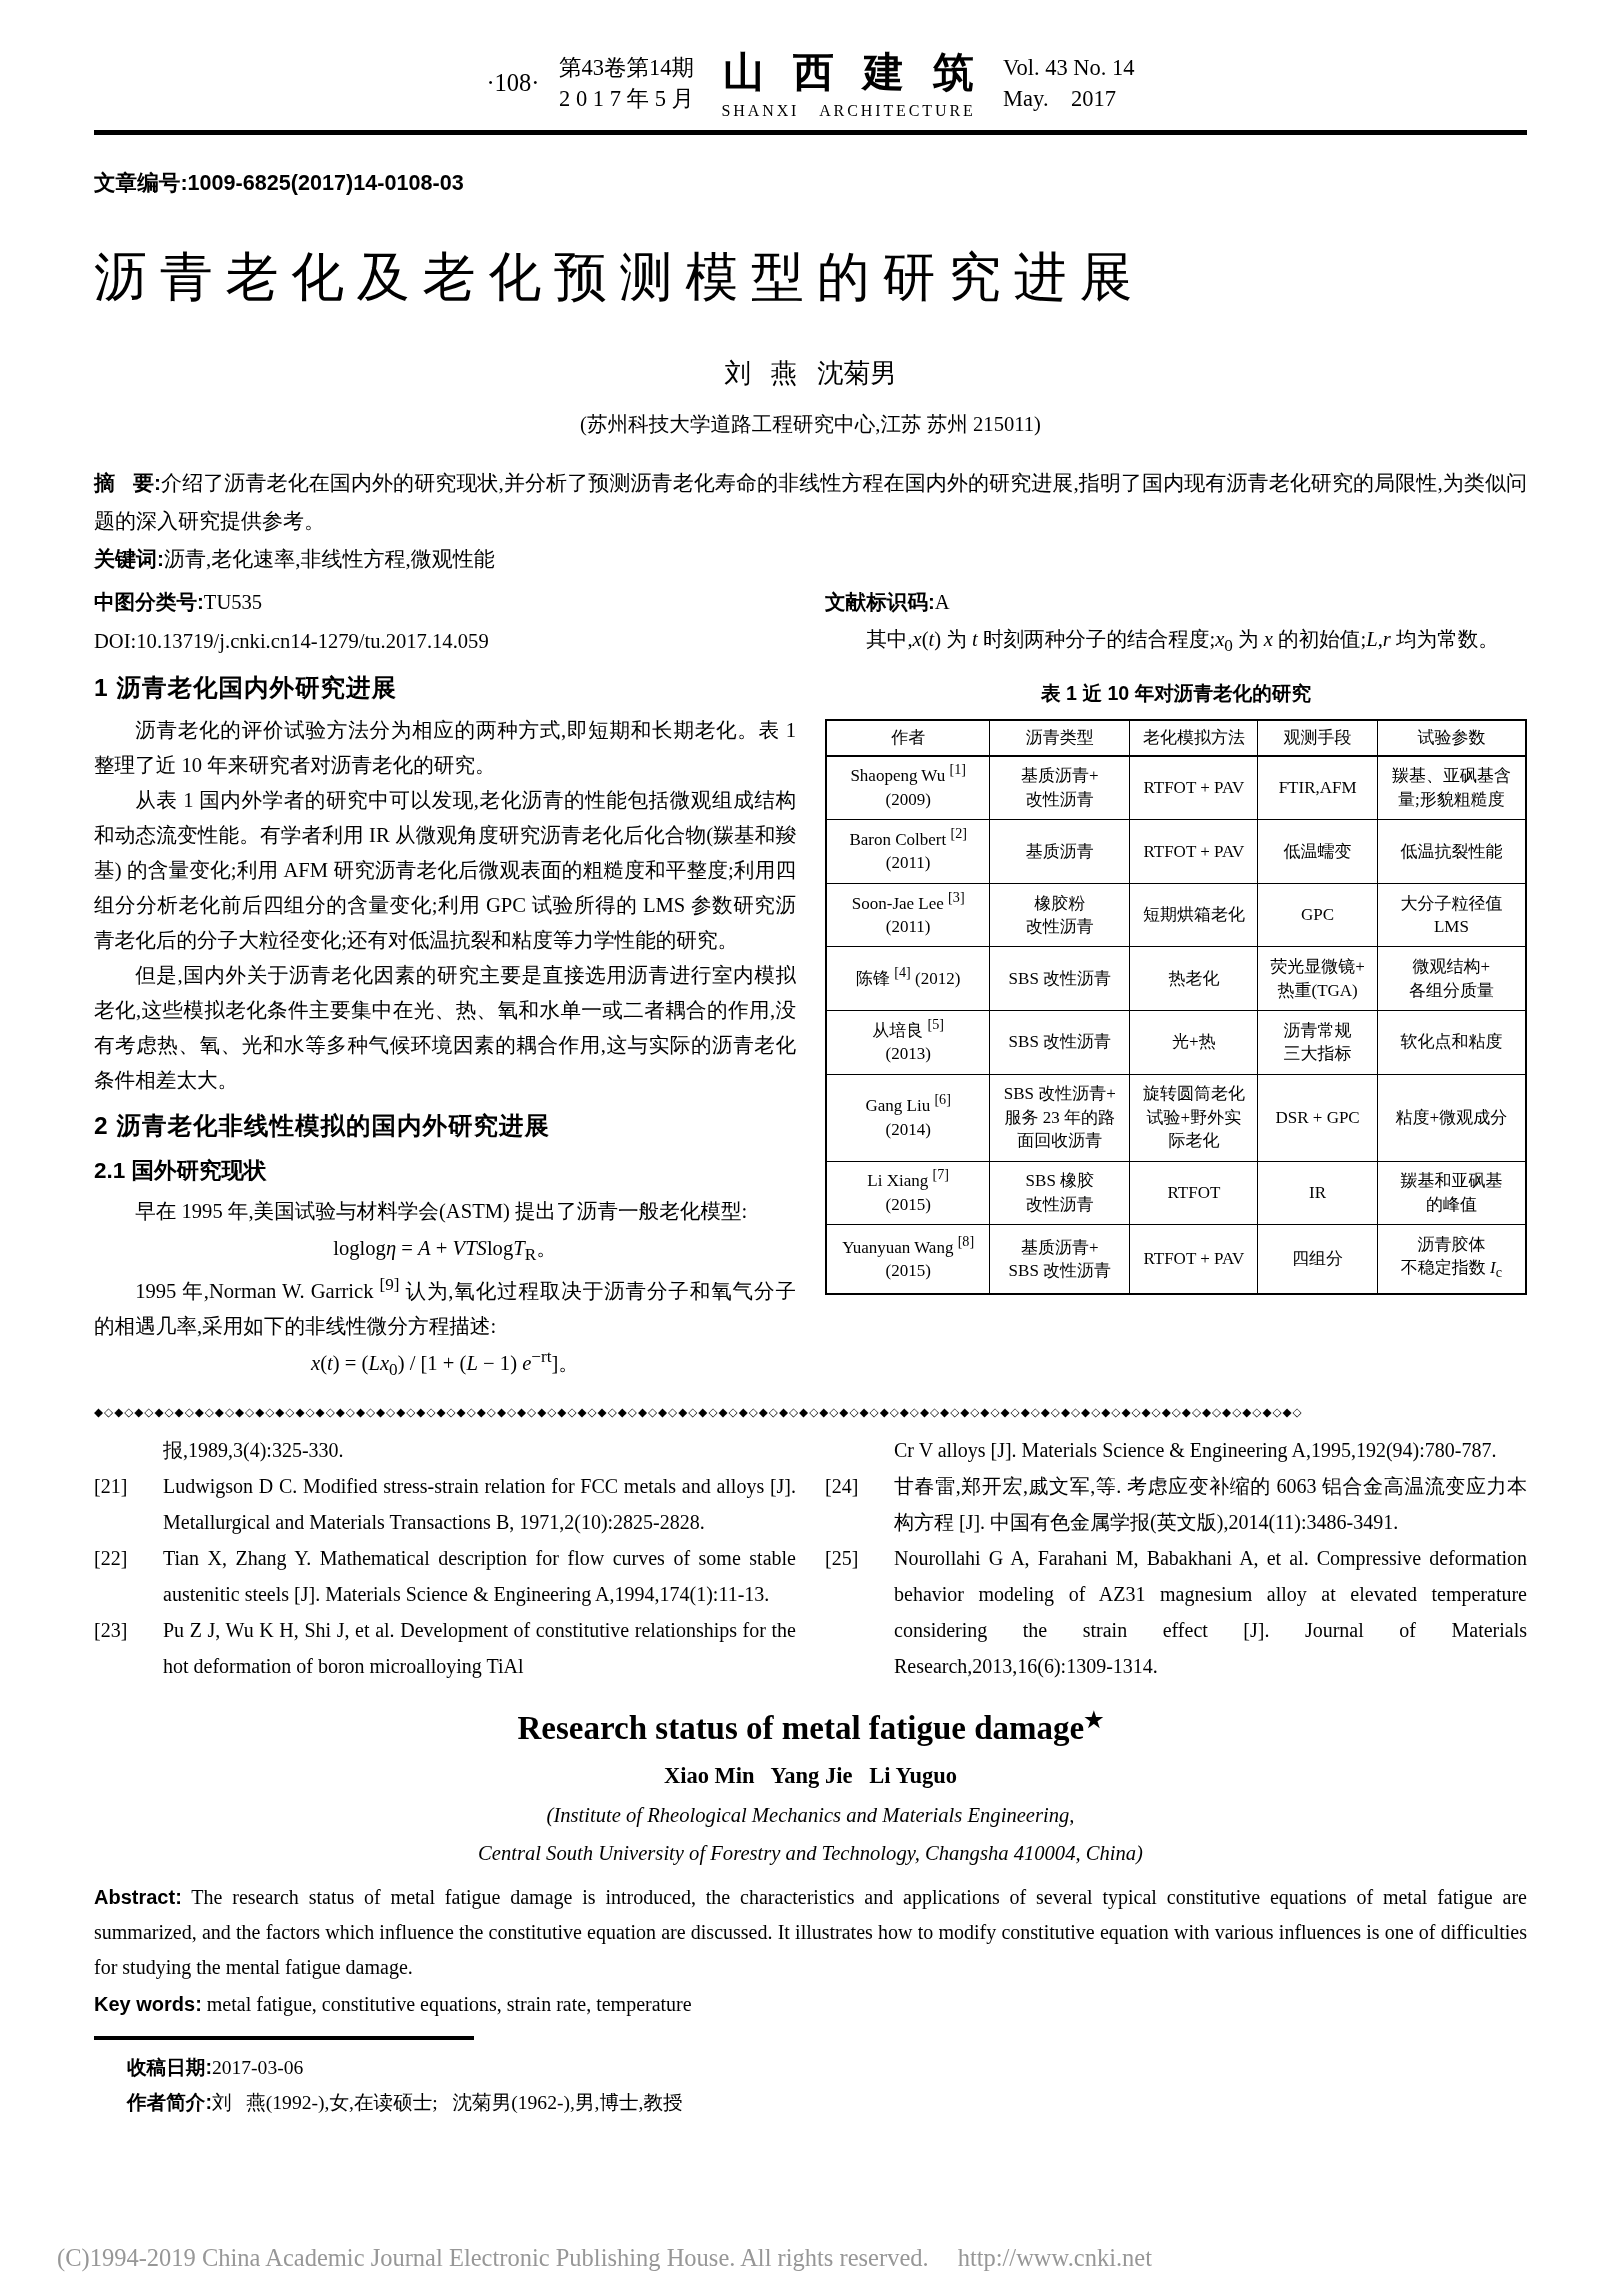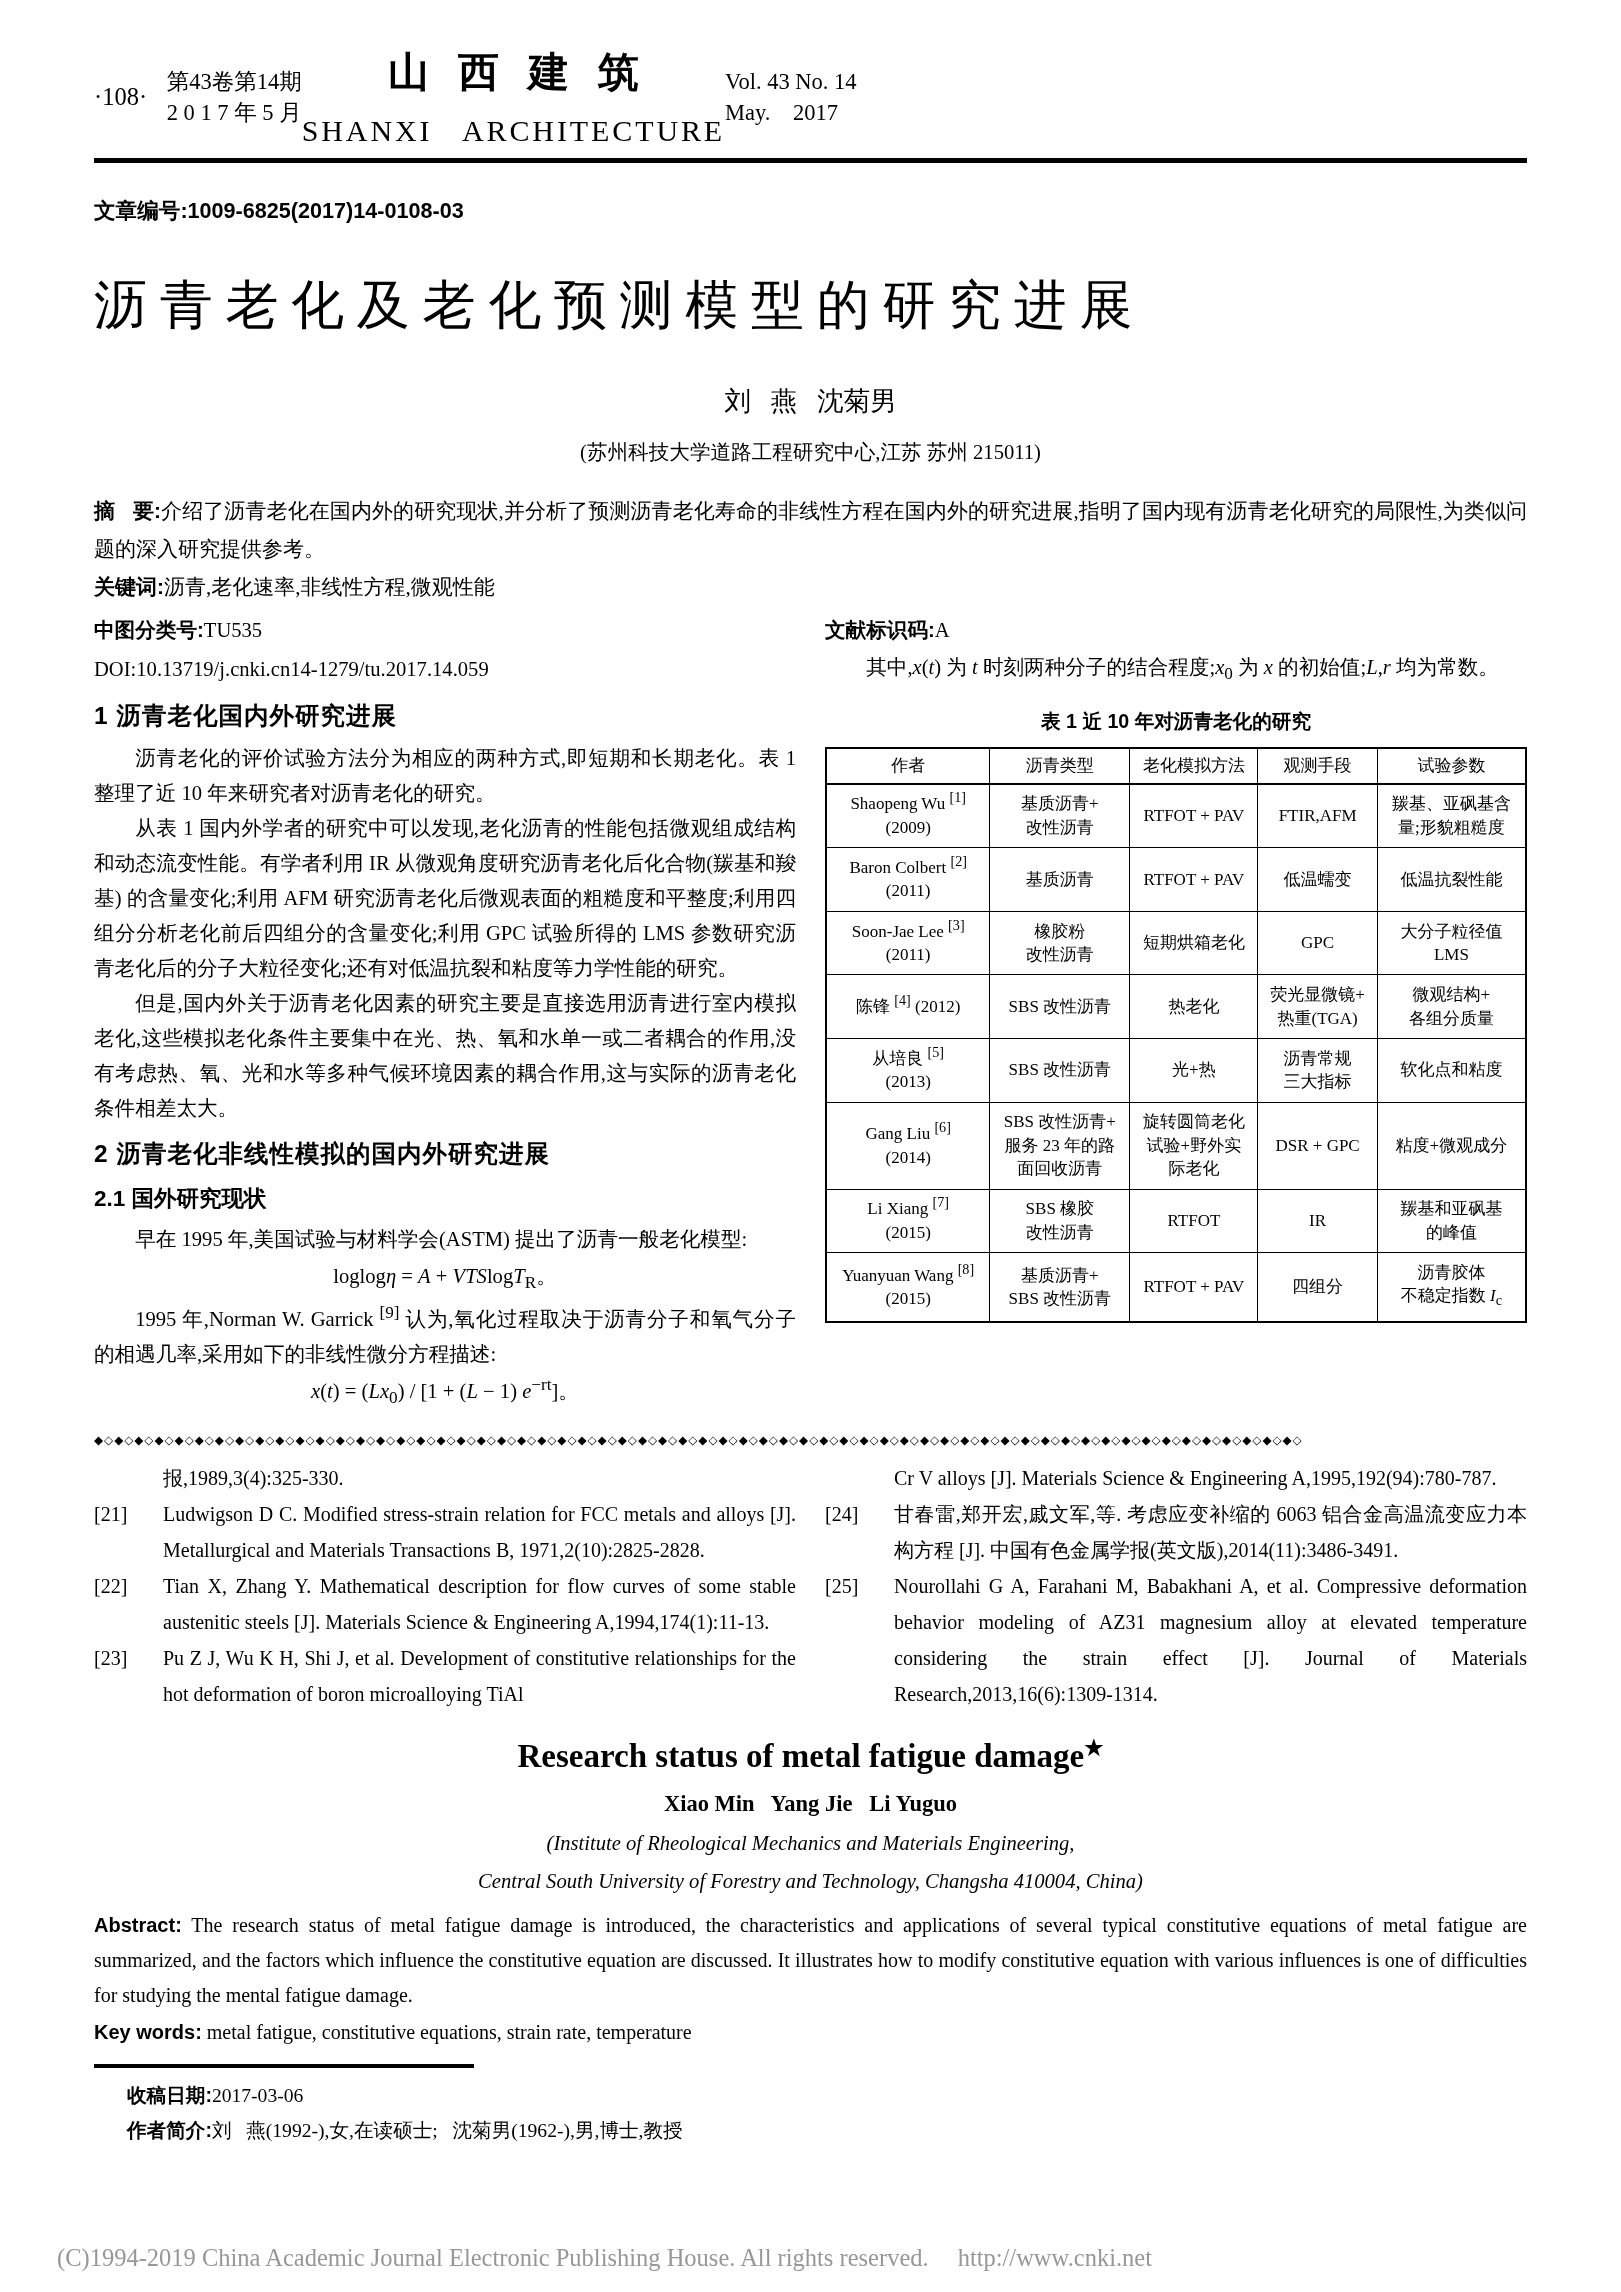--- a/index.html
+++ b/index.html
@@ -6,27 +6,27 @@
   html,body { margin:0; padding:0; background:#e8e8e8; }
   .page {
     width:1621px; height:2293px; background:#fff; position:relative;
     font-family:"Liberation Serif","DejaVu Serif",serif; color:#000;
     overflow:hidden; margin:0 auto;
   }
   .content { padding:0 94px; }
   .keep-space { white-space:pre; }
 
   
-  .header { display:flex; justify-content:flex-start; align-items:center; padding:45px 0 5.9px; }
+  .header { display:flex; justify-content:center; align-items:center; padding:45px 0 5.9px; }
   .header-left { display:flex; align-items:center; gap:19.6px; }
   .page-number { font-size:24.5px; }
   .issue-info { text-align:center; font-size:22.5px; line-height:31px; }
   .journal-center { text-align:center; }
   .journal-cn { font-size:41px; letter-spacing:29px; text-indent:29px; font-weight:600; }
-  .journal-en { font-size:30px; letter-spacing:2.9px; margin-top:14px; }
+  .journal-en { font-size:16px; letter-spacing:2.9px; margin-top:2px; }
   .volume-info { text-align:left; font-size:22.5px; line-height:31px; }
   .header-rule { height:4.9px; background:#000; margin-top:3.9px; }
 
   
   .article-number { margin-top:33px; font-size:21.6px; font-weight:bold; font-family:"Liberation Sans","DejaVu Sans",sans-serif; }
   .article-title { text-align:left; font-size:53px; font-weight:normal; letter-spacing:12.7px; margin-top:45px; }
   .article-authors { text-align:center; font-size:26.5px; margin-top:41px; }
   .article-affiliation { text-align:center; font-size:20.6px; margin-top:19.6px; }
 
   .abstract-block { margin-top:25.5px; font-size:21px; line-height:38px; text-align:justify; }

